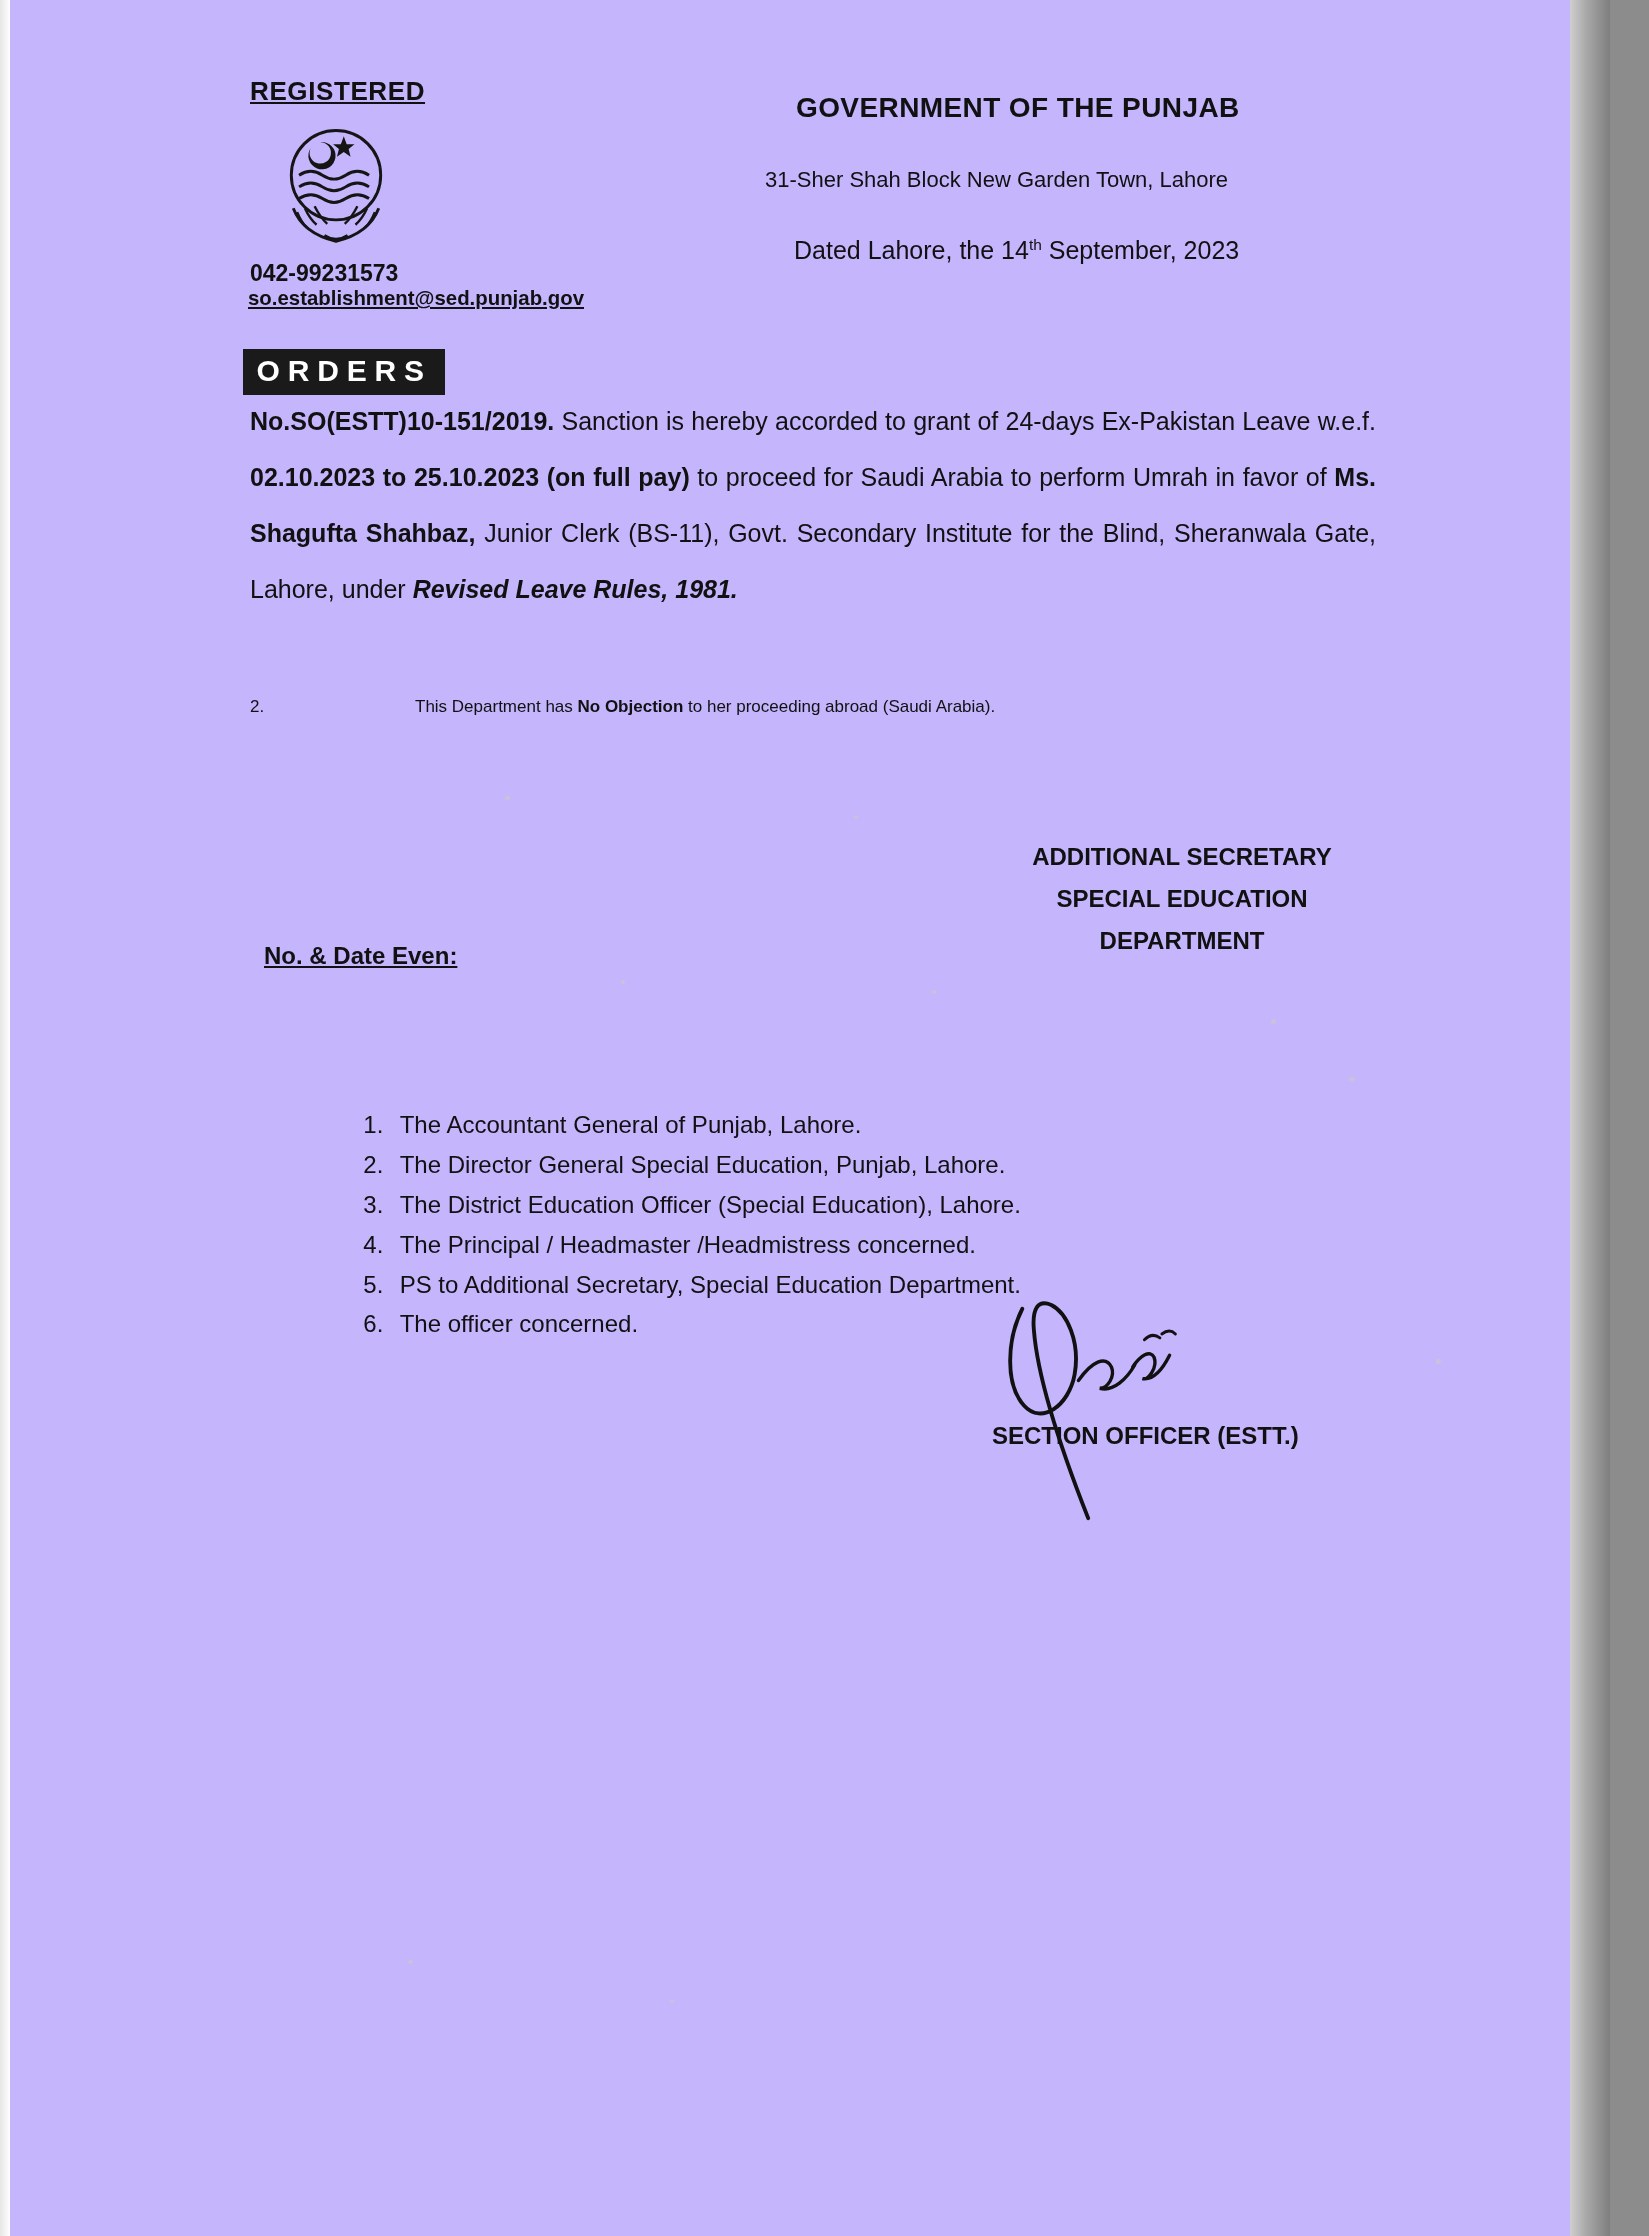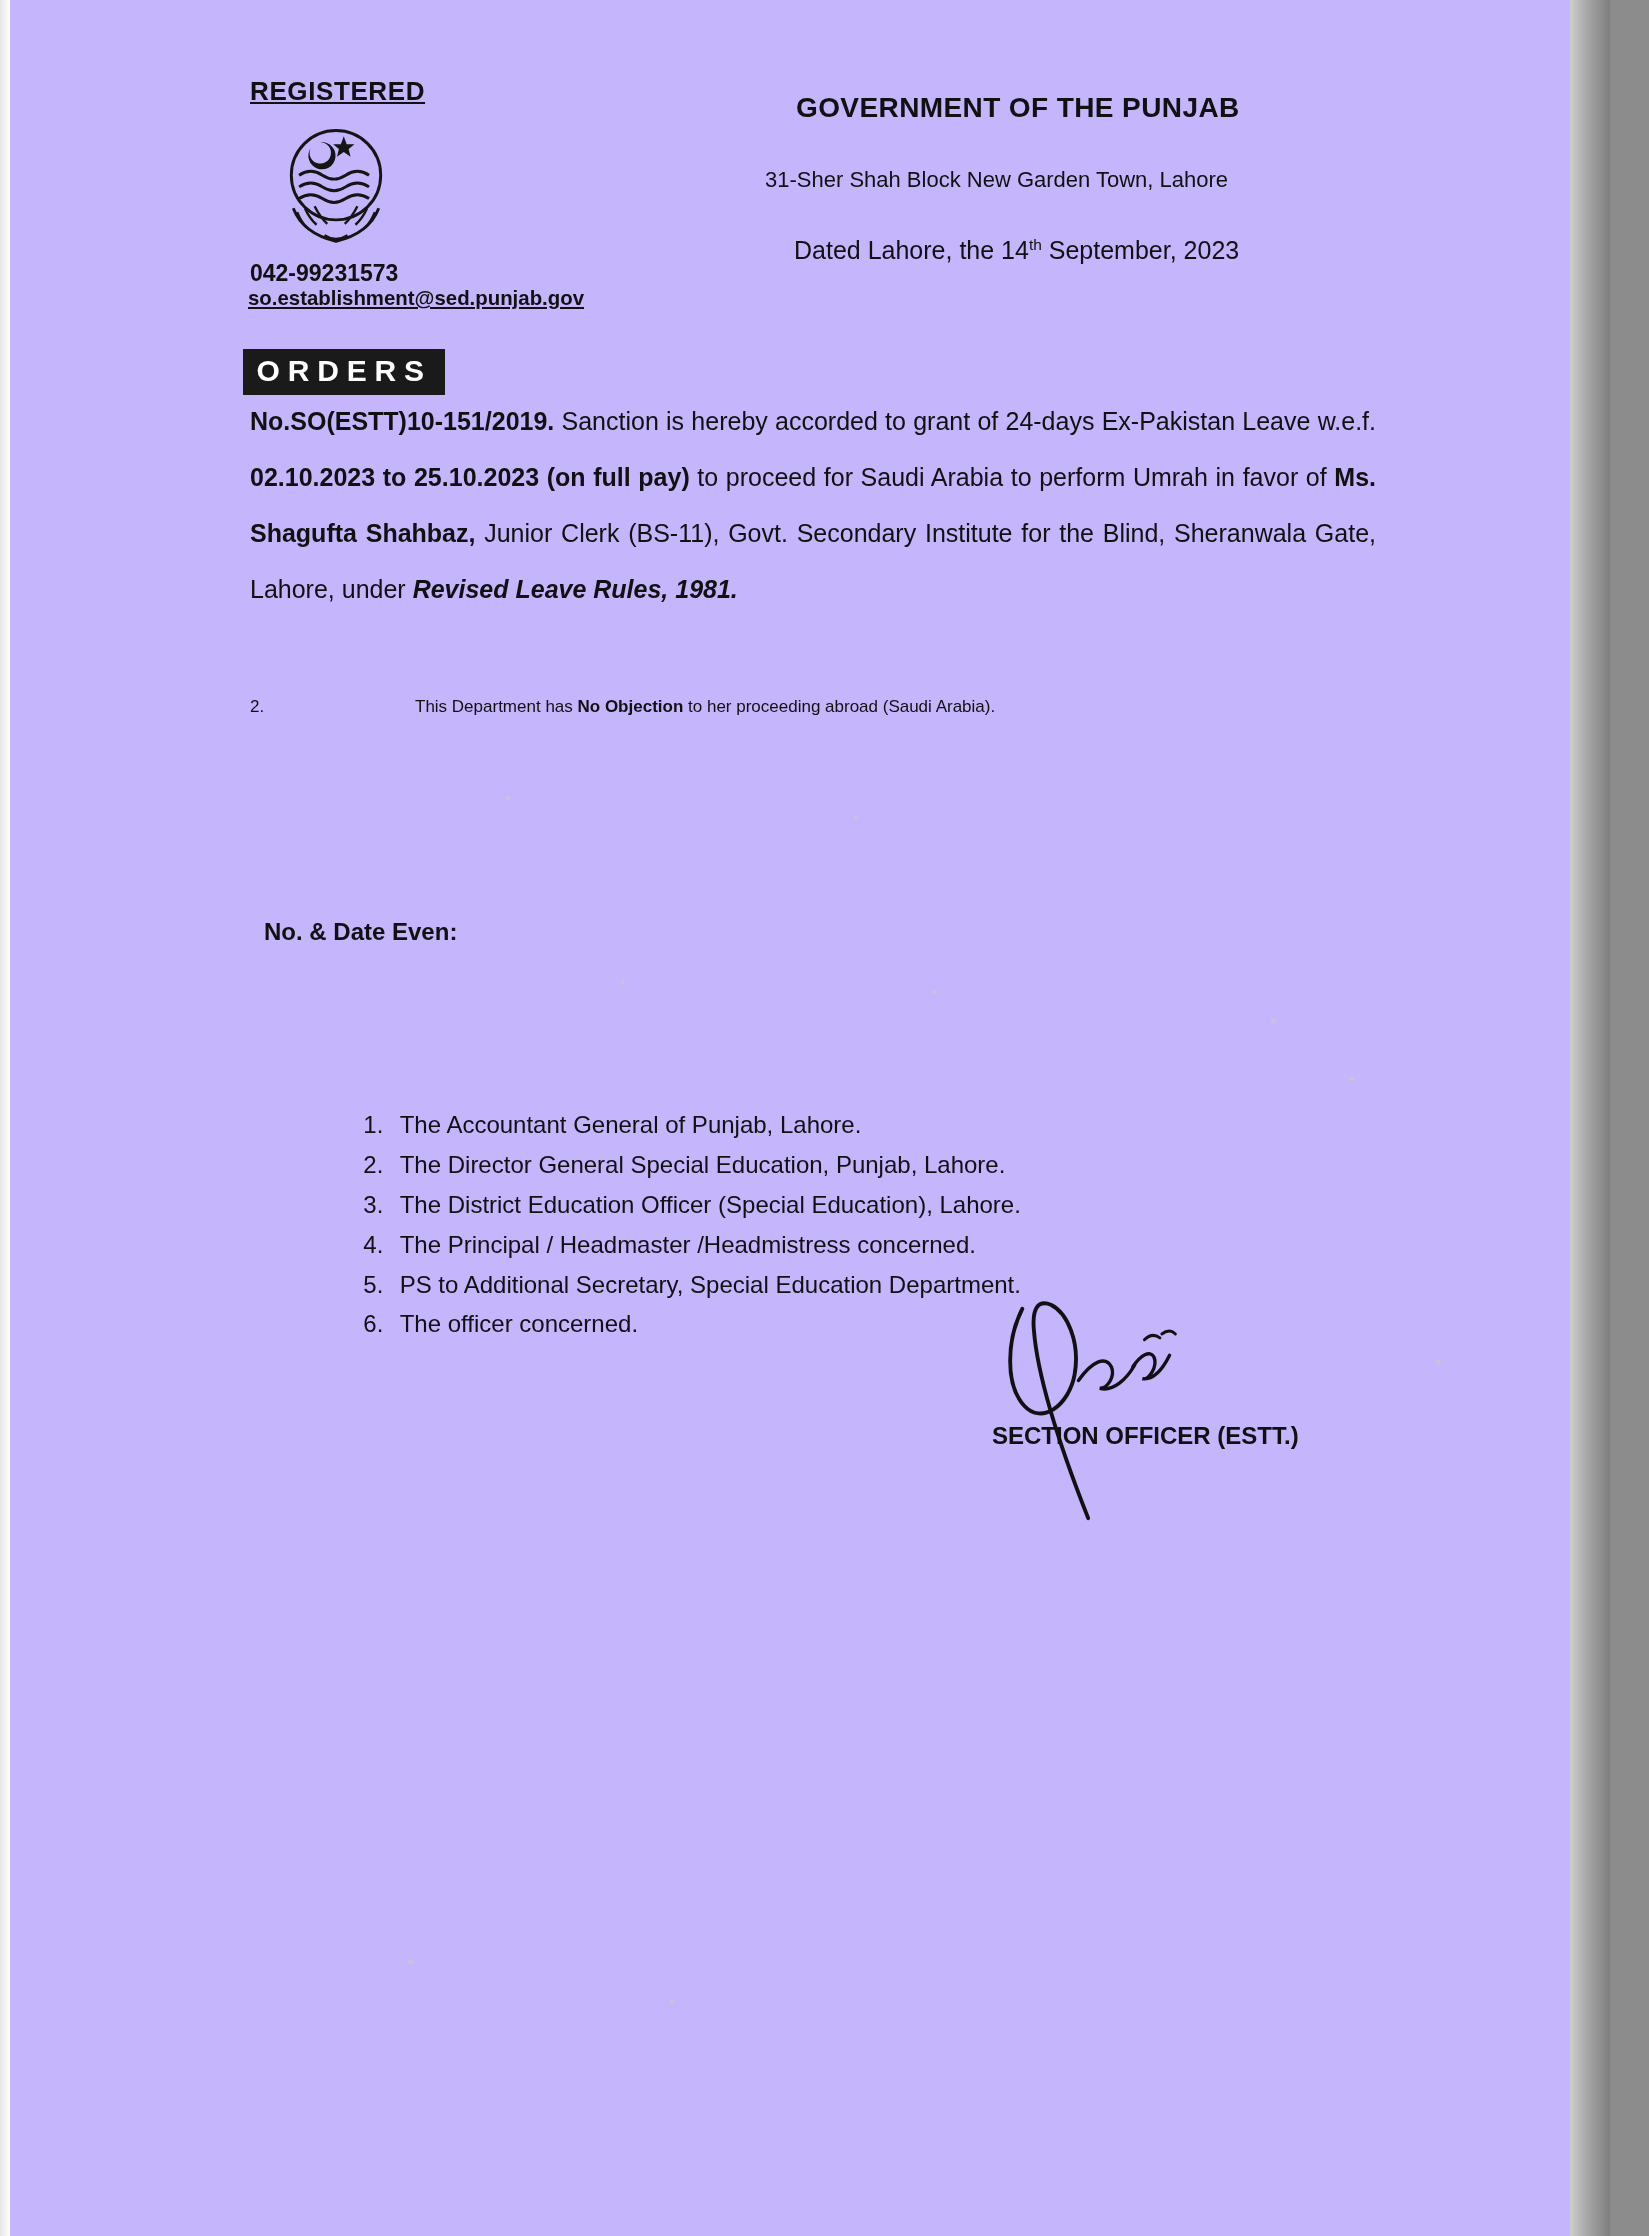--- a/index.html
+++ b/index.html
@@ -161,23 +161,24 @@
     font-size: 24px;
     font-weight: bold;
     line-height: 42px;
     width: 388px;
   }
 
   
   .no-date {
     position: absolute;
     left: 264px;
-    top: 918px;
-    font-size: 24px;
-    font-weight: bold;
+    top: 942px;
+    font-size: 24px;
+    font-weight: bold;
+    text-decoration: underline;
   }
   .copy-line {
     position: absolute;
     left: 254px;
     top: 1063px;
     font-size: 24px;
   }
   .copy-list {
     position: absolute;
     left: 357px;
@@ -250,20 +251,25 @@
     <div class="orders">ORDERS</div>
 
     <div class="body-block">
       <b>No.SO(ESTT)10-151/2019.</b><span> Sanction is hereby accorded to grant of 24-days Ex-Pakistan Leave w.e.f. </span><b>02.10.2023 to 25.10.2023 (on full pay)</b><span>  to proceed for Saudi Arabia to perform Umrah in favor of </span><b>Ms. Shagufta Shahbaz,</b><span> Junior Clerk (BS-11), Govt. Secondary Institute for the Blind, Sheranwala Gate, Lahore, under </span><i>Revised Leave Rules, 1981.</i>
     </div>
 
     <div class="para2">
       <span class="num">2.</span><span>This Department has </span><b>No Objection</b><span> to her proceeding abroad (Saudi Arabia).</span>
     </div>
 
+    <div class="sig1">
+      <div>ADDITIONAL SECRETARY</div>
+      <div>SPECIAL EDUCATION</div>
+      <div>DEPARTMENT</div>
+    </div>
 
     <div class="no-date">No. &amp; Date Even:</div>
 
     <ol class="copy-list">
       <li>The Accountant General of Punjab, Lahore.</li>
       <li>The Director General Special Education, Punjab, Lahore.</li>
       <li>The District Education Officer (Special Education), Lahore.</li>
       <li>The Principal / Headmaster /Headmistress concerned.</li>
       <li>PS to Additional Secretary, Special Education Department.</li>
       <li>The officer concerned.</li>

